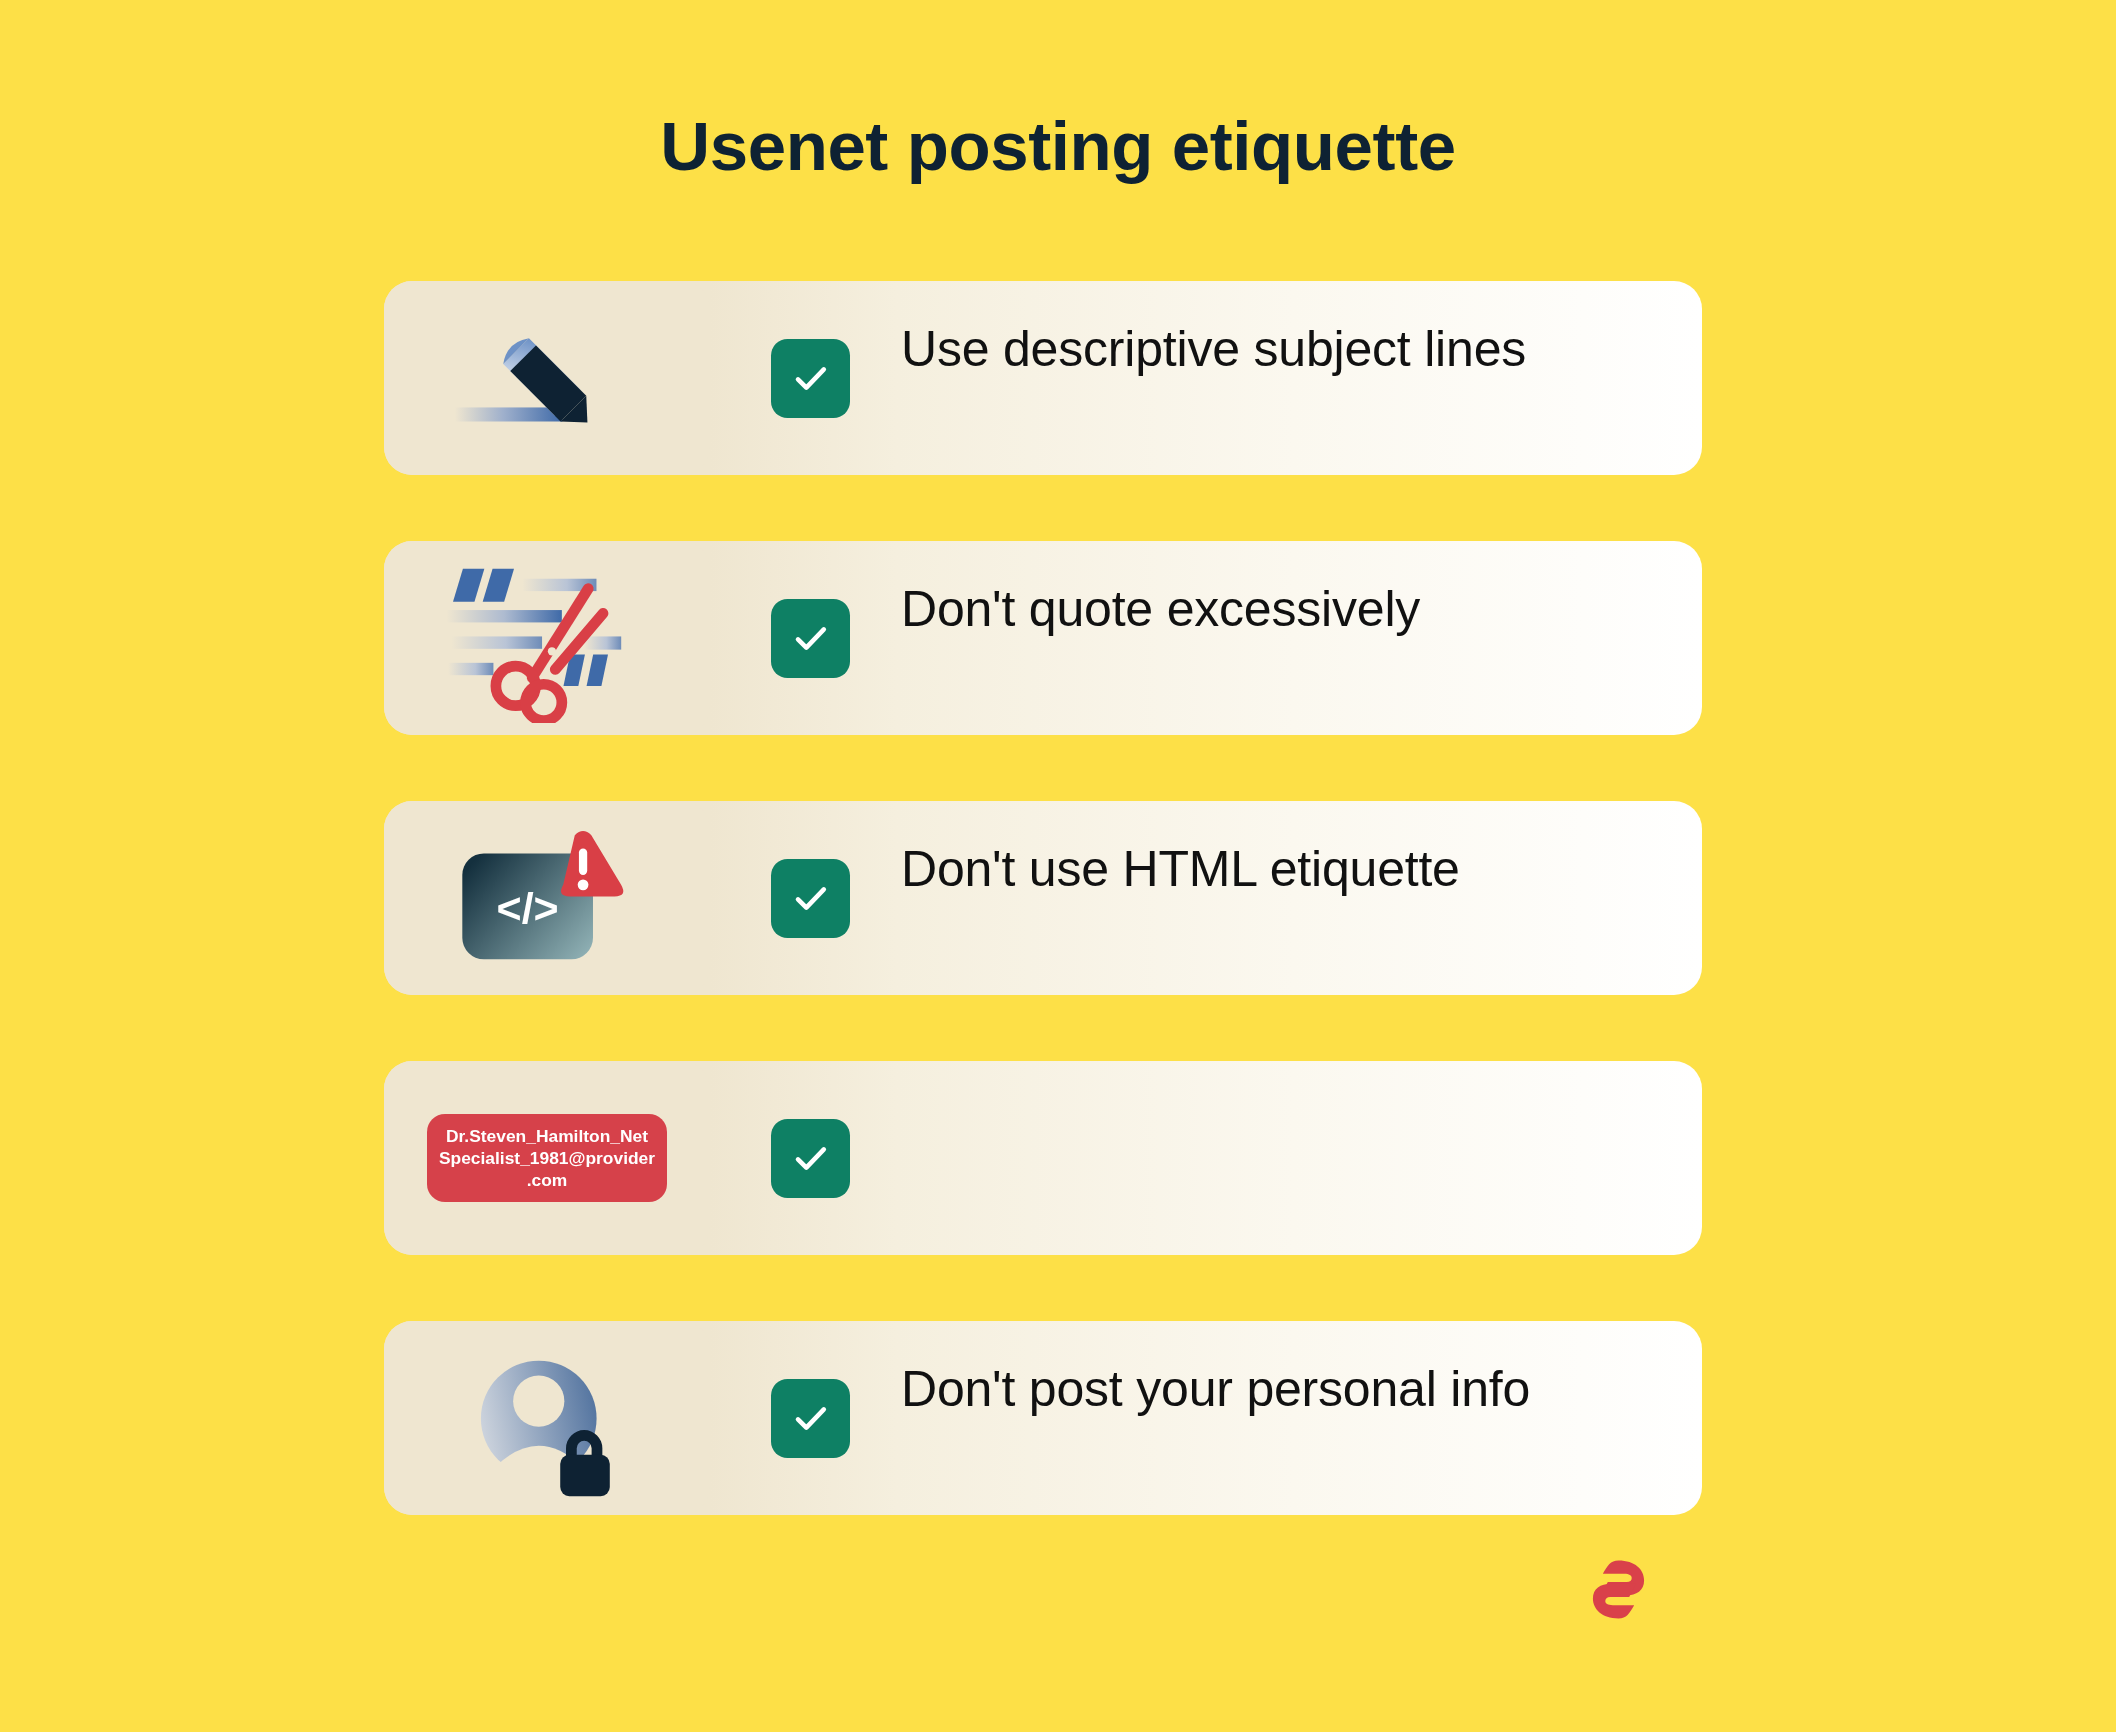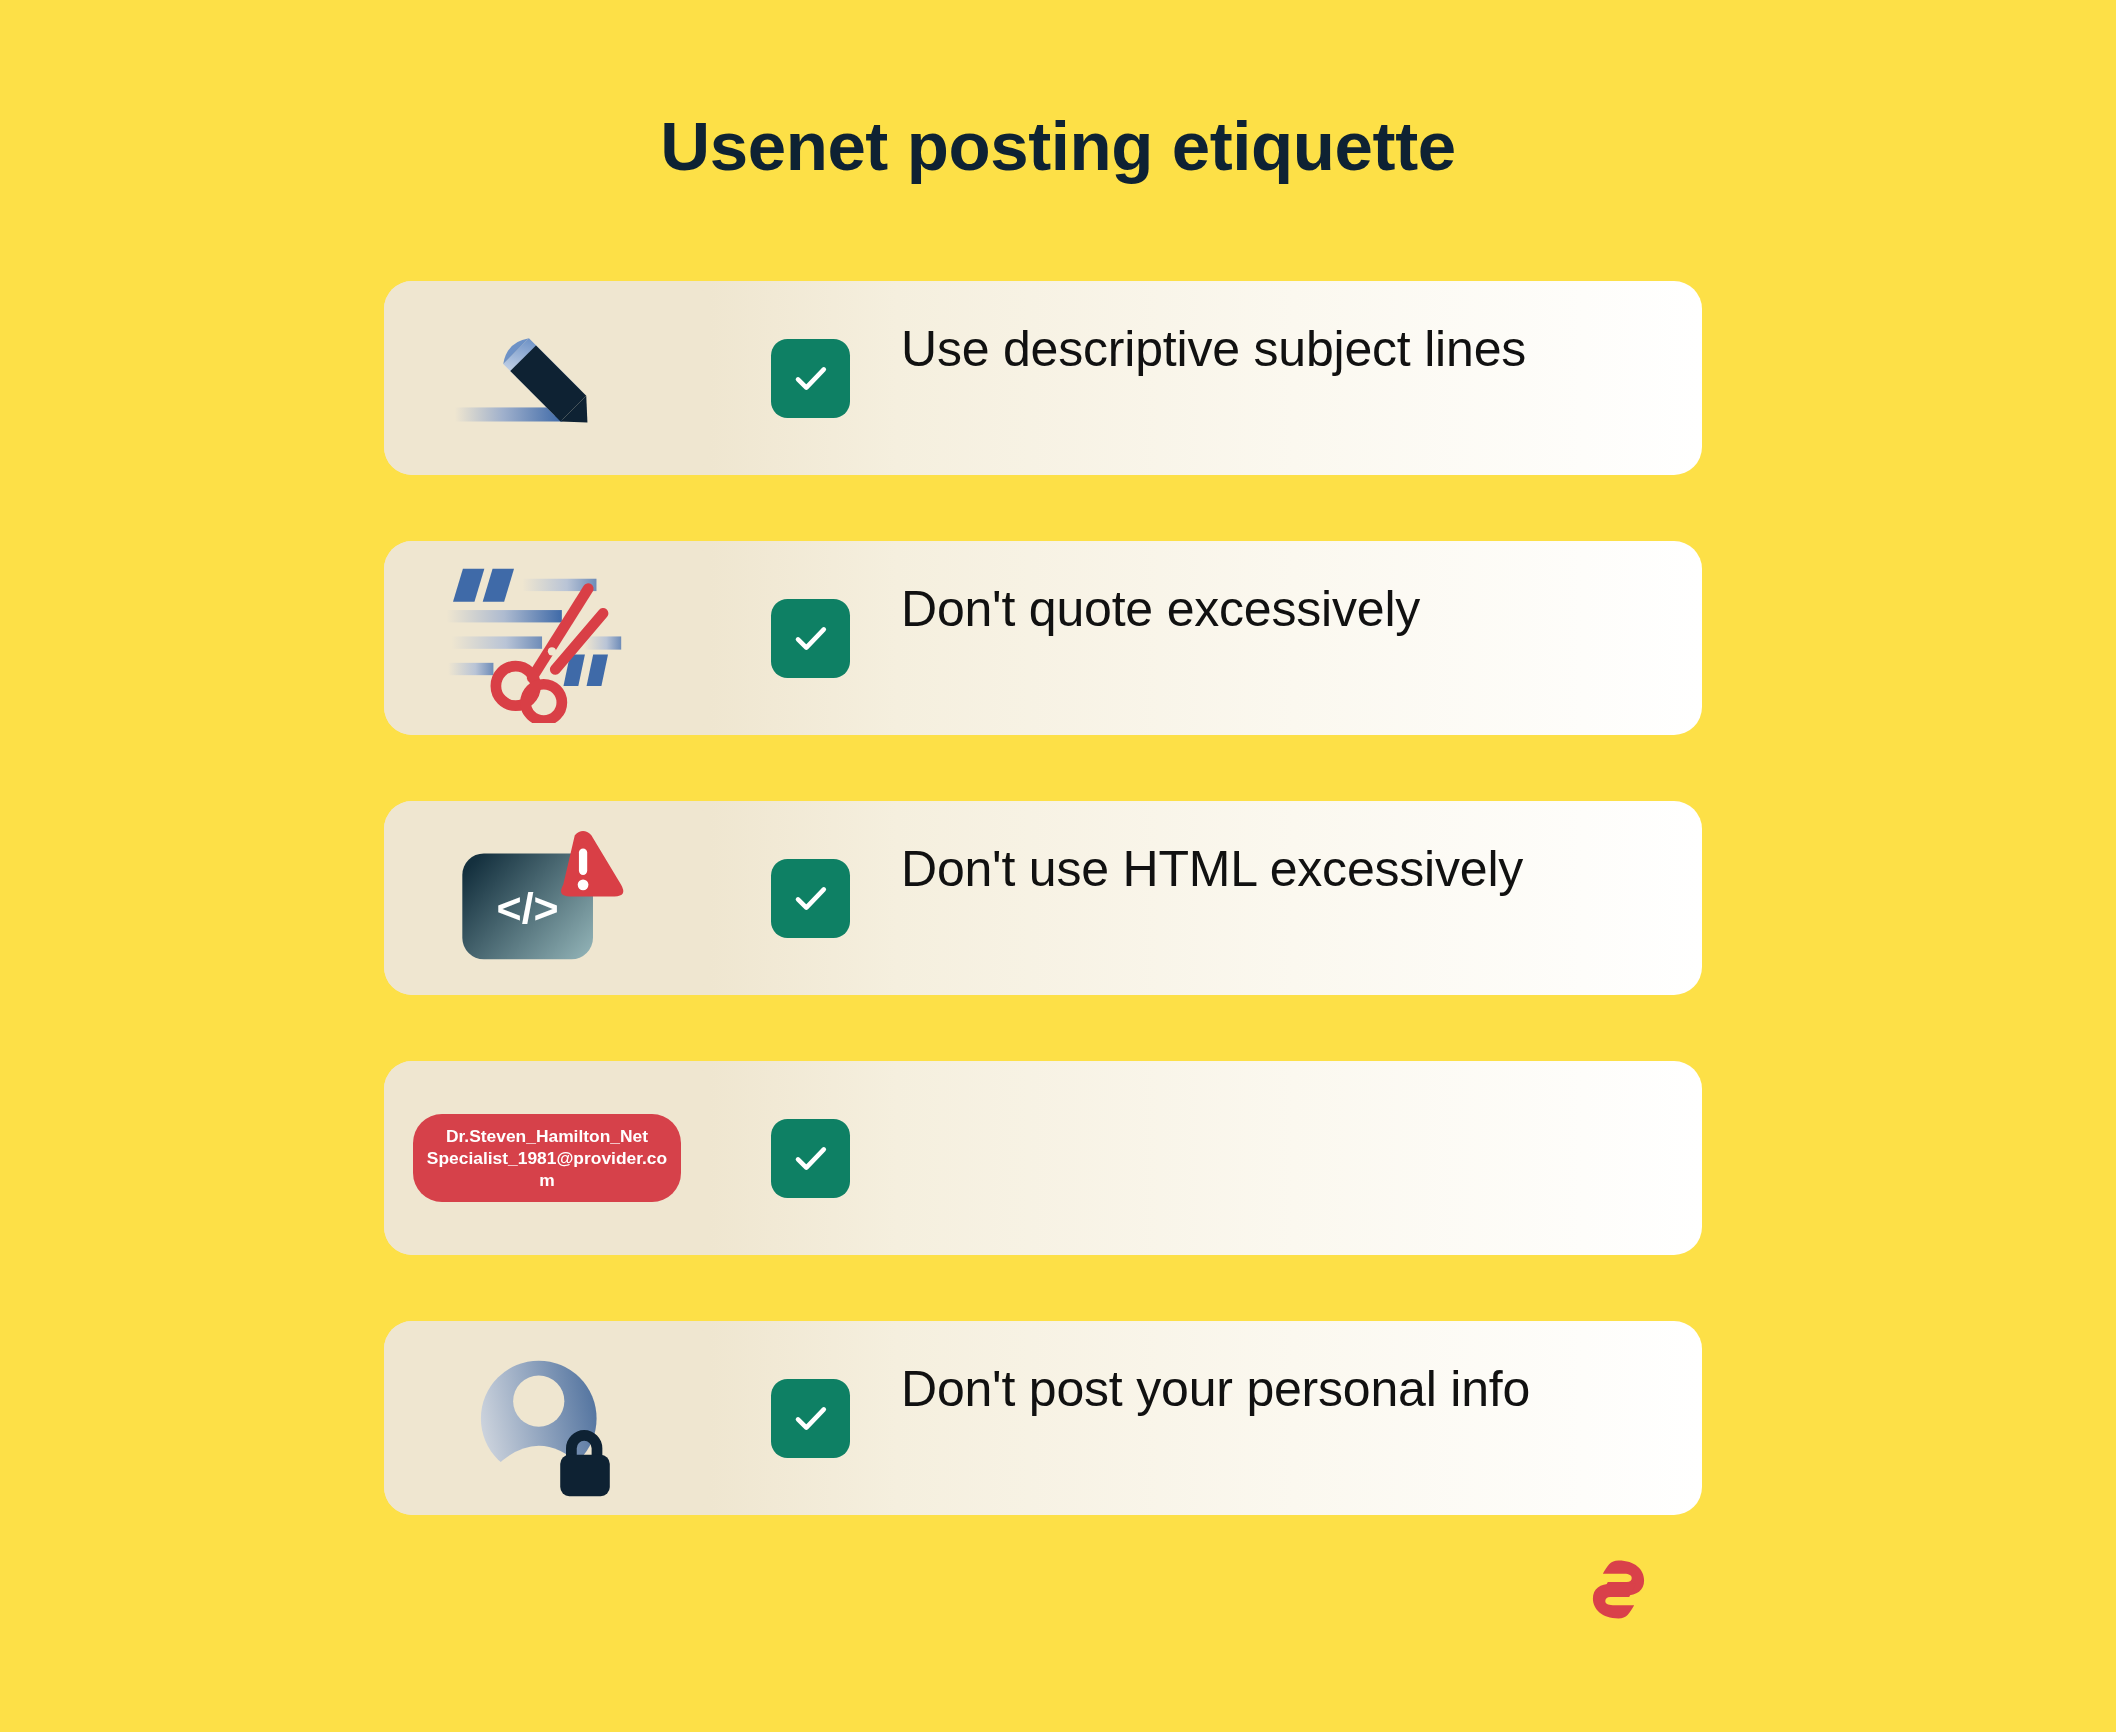--- a/index.html
+++ b/index.html
@@ -105,22 +105,22 @@
     align-items: center;
     font-size: 50px;
     font-weight: 500;
     color: #111111;
     letter-spacing: -0.2px;
     white-space: nowrap;
   }
 
   
   .sig-pill {
-    width: 268px;
-    border-radius: 29px;
+    width: 240px;
+    border-radius: 18px;
     background: #D6414A;
     color: #ffffff;
     font-size: 17.4px;
     font-weight: 600;
     line-height: 1.28;
     text-align: center;
     padding: 10.7px 11.6px;
     box-sizing: border-box;
     word-break: break-word;
   }
@@ -247,21 +247,21 @@
             <rect x="163" y="32" width="10" height="32" rx="5" fill="#ffffff"></rect>
             <circle cx="168" cy="76" r="6.5" fill="#ffffff"></circle>
           </svg>
         </div>
       </div>
       <div class="check">
         <svg width="45" height="45" viewBox="0 0 54 54">
           <path d="M12 28 L22 38 L43 16" fill="none" stroke="#ffffff" stroke-width="5.5" stroke-linecap="round" stroke-linejoin="round"></path>
         </svg>
       </div>
-      <div class="label">Don't use HTML excessively</div>
+      <div class="label">Don't use HTML etiquette</div>
     </div>
 
     <div class="row">
       <div class="tile">
         <div class="icon-wrap">
           <div class="sig-pill">Dr.Steven_Hamilton_Net Specialist_1981@provider.com</div>
         </div>
       </div>
       <div class="check">
         <svg width="45" height="45" viewBox="0 0 54 54">

